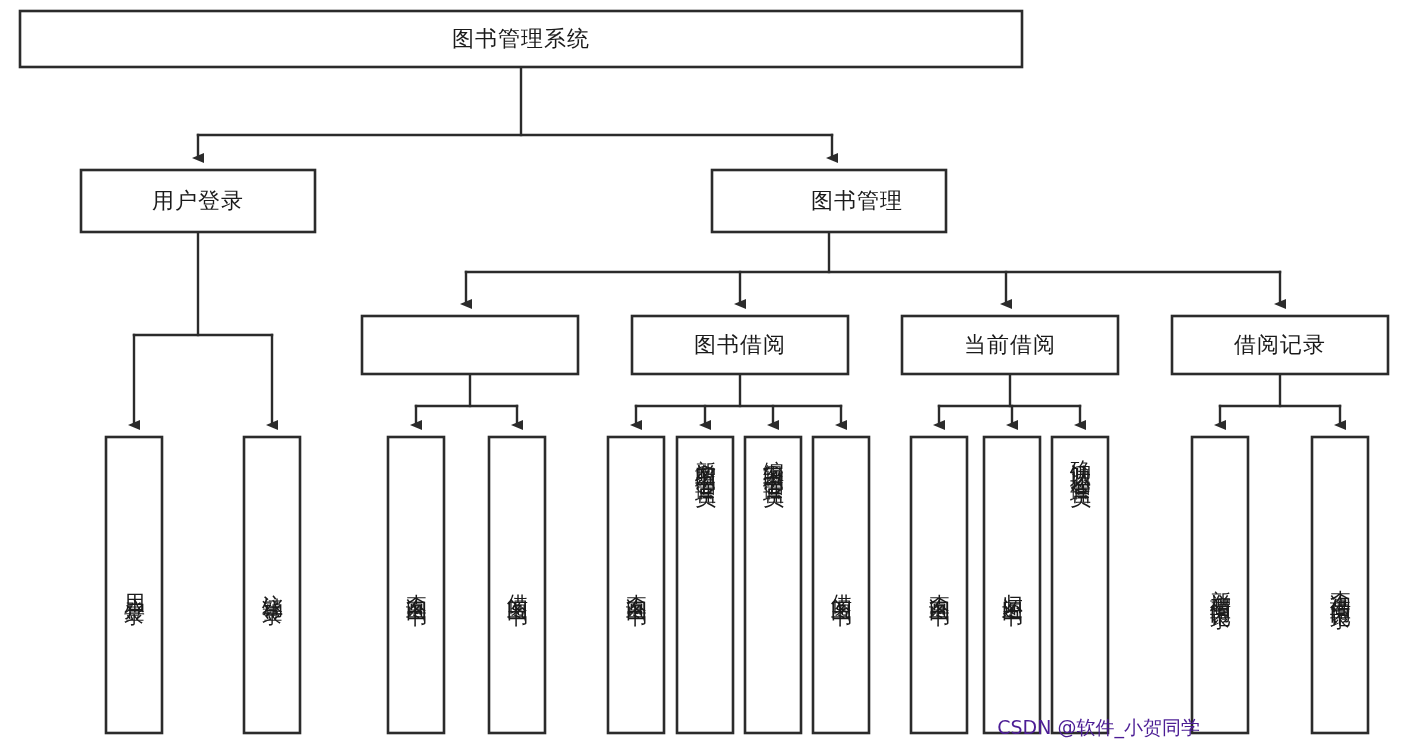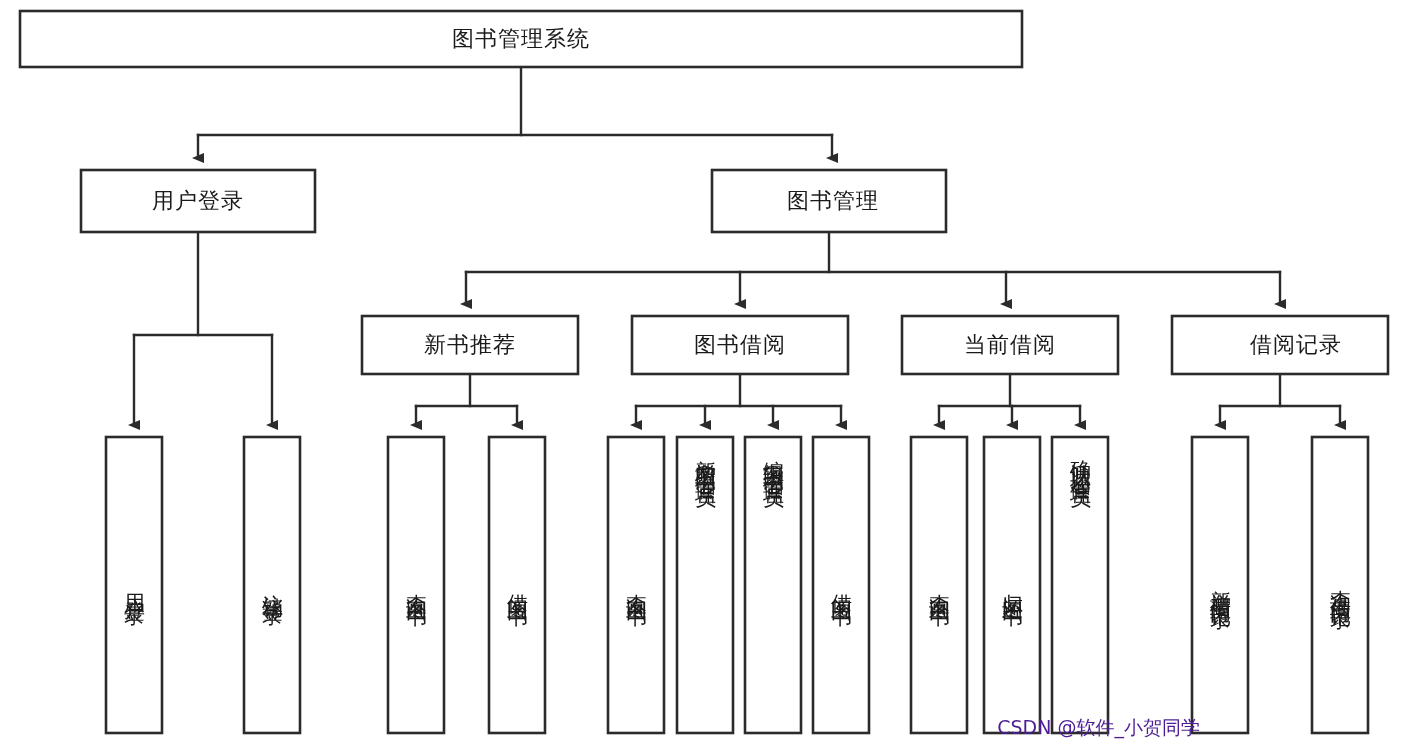--- a/index.html
+++ b/index.html
@@ -175,34 +175,31 @@
     <rect class="node-rect" x="1312" y="437" width="56" height="296"></rect>
   </svg>
 
   <div class="hlabel-wrap" style="left:20px; top:11px; width:1002px; height:56px;">
     <span class="htext">图书管理系统</span>
   </div>
 
   <div class="hlabel-wrap" style="left:81px; top:170px; width:234px; height:62px;">
     <span class="htext">用户登录</span>
   </div>
-  <div class="hlabel-wrap" style="left:716px; top:170px; width:234px; height:62px;">
+  <div class="hlabel-wrap" style="left:740px; top:170px; width:234px; height:62px;">
     <span class="htext">图书管理</span>
   </div>
 
-  <div class="hlabel-wrap" style="left:362px; top:316px; width:216px; height:58px;">
-    <span class="htext">新书推荐</span>
-  </div>
   <div class="hlabel-wrap" style="left:632px; top:316px; width:216px; height:58px;border-radius:27px;">
     <span class="htext">图书借阅</span>
   </div>
   <div class="hlabel-wrap" style="left:902px; top:316px; width:216px; height:58px;">
     <span class="htext">当前借阅</span>
   </div>
-  <div class="hlabel-wrap" style="left:1172px; top:316px; width:216px; height:58px;margin-left:16px;">
+  <div class="hlabel-wrap" style="left:1172px; top:316px; width:216px; height:58px;">
     <span class="htext">借阅记录</span>
   </div>
 
   <div class="vlabel-wrap centered" style="left:106px; top:437px; width:56px; height:296px;">
     <span class="vtext">用户登录</span>
   </div>
   <div class="vlabel-wrap centered" style="left:244px; top:437px; width:56px; height:296px;">
     <span class="vtext">注销登录</span>
   </div>
   <div class="vlabel-wrap centered" style="left:388px; top:437px; width:56px; height:296px;">

